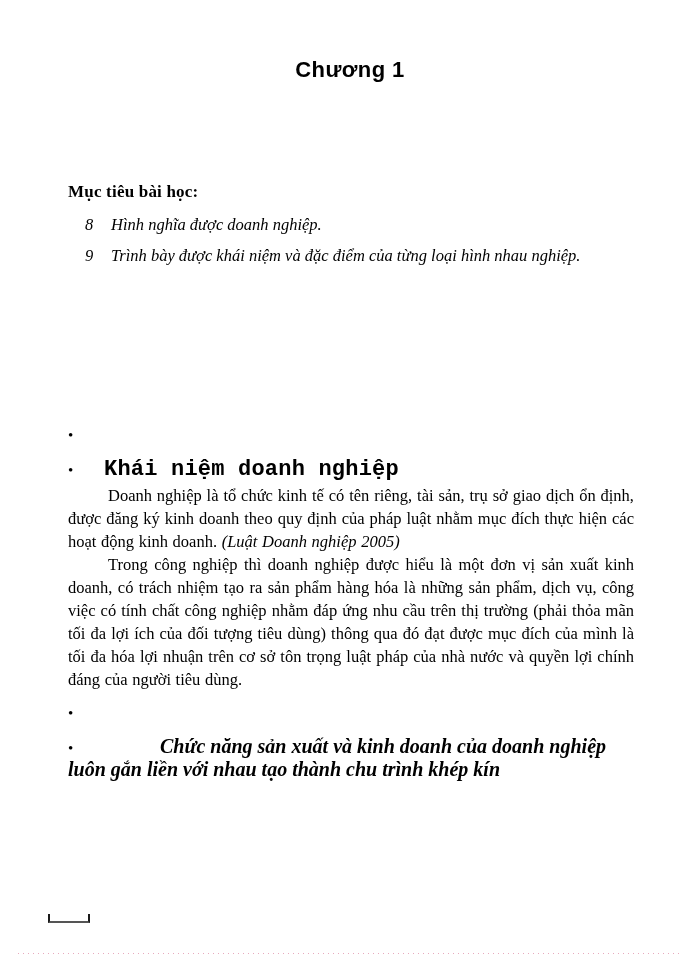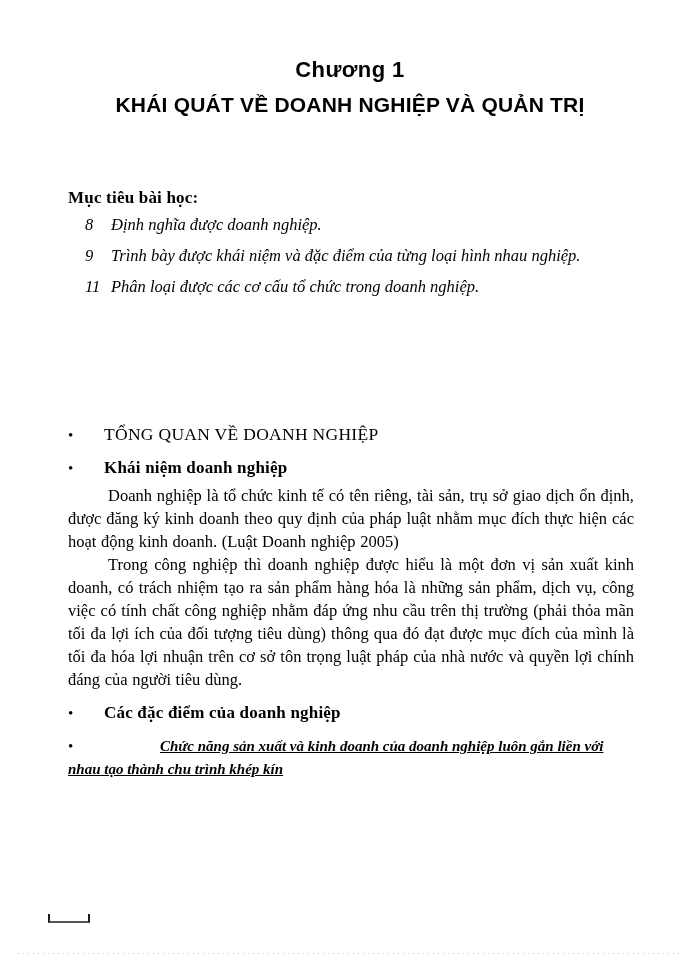--- a/index.html
+++ b/index.html
@@ -42,21 +42,21 @@
     font-size: 21px;
     line-height: 30px;
     letter-spacing: 0.2px;
   }
   .chapter-title .tline { display: block; white-space: nowrap; }
 
   
   .objectives-heading {
     position: absolute;
     left: 68px;
-    top: 188px;
+    top: 182px;
     font-size: 17px;
     font-weight: bold;
     letter-spacing: 0.2px;
   }
   .objectives-list {
     position: absolute;
     left: 85px;
     top: 212px;
     width: 555px;
   }
@@ -92,49 +92,50 @@
     font-size: 15px;
     line-height: 22px;
   }
   .bullet-label { flex: 1 1 auto; }
 
   .heading-l1 .bullet-label {
     font-size: 17.5px;
     letter-spacing: 0.3px;
   }
   .heading-l2 .bullet-label {
-    font-size: 17px;
+    font-size: 22px;
     font-weight: bold;
     letter-spacing: 0.2px;
+    font-family: Liberation Mono, monospace;
   }
   .heading-l3 .bullet-label {
-    font-size: 15px;
+    font-size: 20px;
     font-weight: bold;
     font-style: italic;
     line-height: 23px;
-    text-decoration: underline;
   }
   .heading-l3 {
     width: 566px;
   }
   .heading-l3 .bullet-dot { flex: 0 0 46px; width: 46px; }
   .heading-l3 .bullet-label { margin-left: -46px; text-indent: 92px; }
 
   
   .para {
     position: absolute;
     left: 68px;
     width: 566px;
     font-size: 16.5px;
     line-height: 23px;
     text-align: justify;
     text-indent: 40px;
     word-spacing: 0.5px;
   }
   .para .cite {
+    font-style: italic;
   }
 
   
   .scan-bracket {
     position: absolute;
     left: 48px;
     top: 914px;
     width: 38px;
     height: 7px;
     border-left: 2px solid #1a1a1a;
@@ -155,59 +156,52 @@
   }
 </style>
 </head>
 <body>
 
 <div id="page">
 
   <div class="chapter-label">Chương 1</div>
 
   <div class="chapter-title">
-    <span class="tline">KHÁI QUÁT VỀ DOANH NGHIỆP VÀ QUẢN TRỊ</span>
   </div>
 
   <div class="objectives-heading">Mục tiêu bài học:</div>
 
   <div class="objectives-list">
     <div class="objective-item">
       <span class="objective-num">8</span>
-      <span class="objective-text">Định nghĩa được doanh nghiệp.</span>
+      <span class="objective-text">Hình nghĩa được doanh nghiệp.</span>
     </div>
     <div class="objective-item">
       <span class="objective-num">9</span>
       <span class="objective-text">Trình bày được khái niệm và đặc điểm của từng loại hình nhau nghiệp.</span>
     </div>
-    <div class="objective-item">
-      <span class="objective-num">11</span>
-      <span class="objective-text">Phân loại được các cơ cấu tổ chức trong doanh nghiệp.</span>
-    </div>
   </div>
 
   <div class="bullet-heading heading-l1" style="top:424px;">
     <span class="bullet-dot">•</span>
-    <span class="bullet-label">TỔNG QUAN VỀ DOANH NGHIỆP</span>
   </div>
 
   <div class="bullet-heading heading-l2" style="top:457px;">
     <span class="bullet-dot">•</span>
     <span class="bullet-label">Khái niệm doanh nghiệp</span>
   </div>
 
   <div class="para" style="top:484px;">
     <span>Doanh nghiệp là tổ chức kinh tế có tên riêng, tài sản, trụ sở giao dịch ổn định, được đăng ký kinh doanh theo quy định của pháp luật nhằm mục đích thực hiện các hoạt động kinh doanh. </span><span class="cite">(Luật Doanh nghiệp 2005)</span>
   </div>
 
   <div class="para" style="top:553px;">Trong công nghiệp thì doanh nghiệp được hiểu là một đơn vị sản xuất kinh doanh, có trách nhiệm tạo ra sản phẩm hàng hóa là những sản phẩm, dịch vụ, công việc có tính chất công nghiệp nhằm đáp ứng nhu cầu trên thị trường (phải thỏa mãn tối đa lợi ích của đối tượng tiêu dùng) thông qua đó đạt được mục đích của mình là tối đa hóa lợi nhuận trên cơ sở tôn trọng luật pháp của nhà nước và quyền lợi chính đáng của người tiêu dùng.</div>
 
   <div class="bullet-heading heading-l2" style="top:702px;">
     <span class="bullet-dot">•</span>
-    <span class="bullet-label">Các đặc điểm của doanh nghiệp</span>
   </div>
 
   <div class="bullet-heading heading-l3" style="top:735px;">
     <span class="bullet-dot">•</span>
     <span class="bullet-label">Chức năng sản xuất và kinh doanh của doanh nghiệp luôn gắn liền với nhau tạo thành chu trình khép kín</span>
   </div>
 
 
   <div class="scan-bracket"></div>
   <div class="scan-bottom-line"></div>

